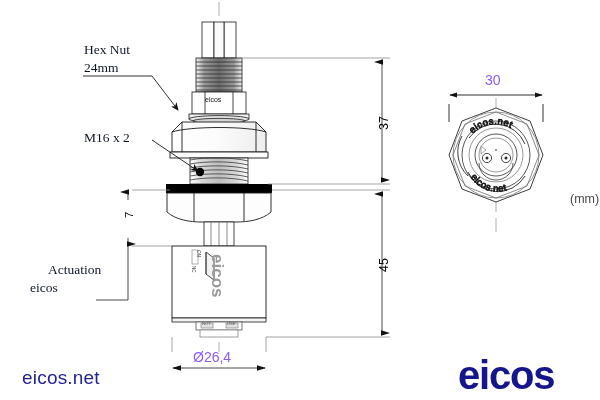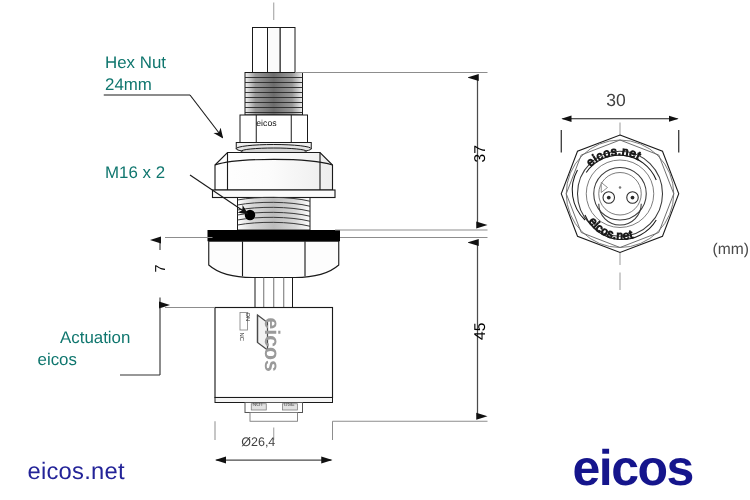--- a/index.html
+++ b/index.html
@@ -7,22 +7,22 @@
     width:600px;height:400px;
     background:#ffffff;
     font-family:"Liberation Sans", sans-serif;
     color:#1a1a1a;
     overflow:hidden;
     position:relative;
   }
   #stage{position:absolute;left:0;top:0;width:600px;height:400px;}
   #stage svg{position:absolute;left:0;top:0;}
   .lbl{position:absolute;white-space:pre;line-height:1.15;}
-  .callout{font-size:13.5px;color:#0f766e;}
-  .dim{font-size:12.5px;color:#404040;}
+  .callout{font-size:13.5px;color:#0f172a;font-family:Liberation Serif, serif;}
+  .dim{font-size:12.5px;color:#8b5cf6;}
   .dimrot{font-size:12.5px;color:#000;transform:rotate(-90deg);transform-origin:left top;}
   .mm{font-size:12.5px;color:#4a4a4a;}
   .brandnet{font-size:19px;color:#232398;letter-spacing:.2px;}
   .brandlogo{font-size:40px;color:#15158c;font-weight:bold;letter-spacing:-1.2px;line-height:1;}
   .tiny{font-size:4.2px;color:#555;}
   .tinyrot{font-size:4.6px;color:#333;}
   .bodybrand{font-size:17px;color:#9a9a9a;font-weight:bold;letter-spacing:0px;
     transform:rotate(90deg);transform-origin:left top;}
   .connbrand{font-size:7px;color:#111;}
 </style>
@@ -246,21 +246,21 @@
 
   <div class="lbl callout" style="left:84px;top:130px;">M16 x 2</div>
 
   <div class="lbl callout" style="left:48px;top:262px;">Actuation</div>
   <div class="lbl callout" style="left:30px;top:280px;">eicos</div>
 
   <div class="lbl dimrot" style="left:377px;top:130px;">37</div>
   <div class="lbl dimrot" style="left:377px;top:272px;">45</div>
   <div class="lbl dimrot" style="left:123px;top:218px;font-size:11.5px;">7</div>
 
-  <div class="lbl dim" style="left:193px;top:349px;font-size:10px;">Ø26,4</div>
+  <div class="lbl dim" style="left:193px;top:349px;font-size:14px;">Ø26,4</div>
 
   <div class="lbl dim" style="left:485px;top:72px;font-size:14px;">30</div>
 
   <div class="lbl mm" style="left:553px;top:192px;margin-left:17px;">(mm)</div>
 
   <div class="lbl connbrand" style="left:205px;top:96px;">eicos</div>
 
   <div class="lbl bodybrand" style="left:227px;top:254px;">eicos</div>
 
   <div class="lbl tinyrot" style="left:201px;top:250px;transform:rotate(90deg);transform-origin:left top;">ON</div>

